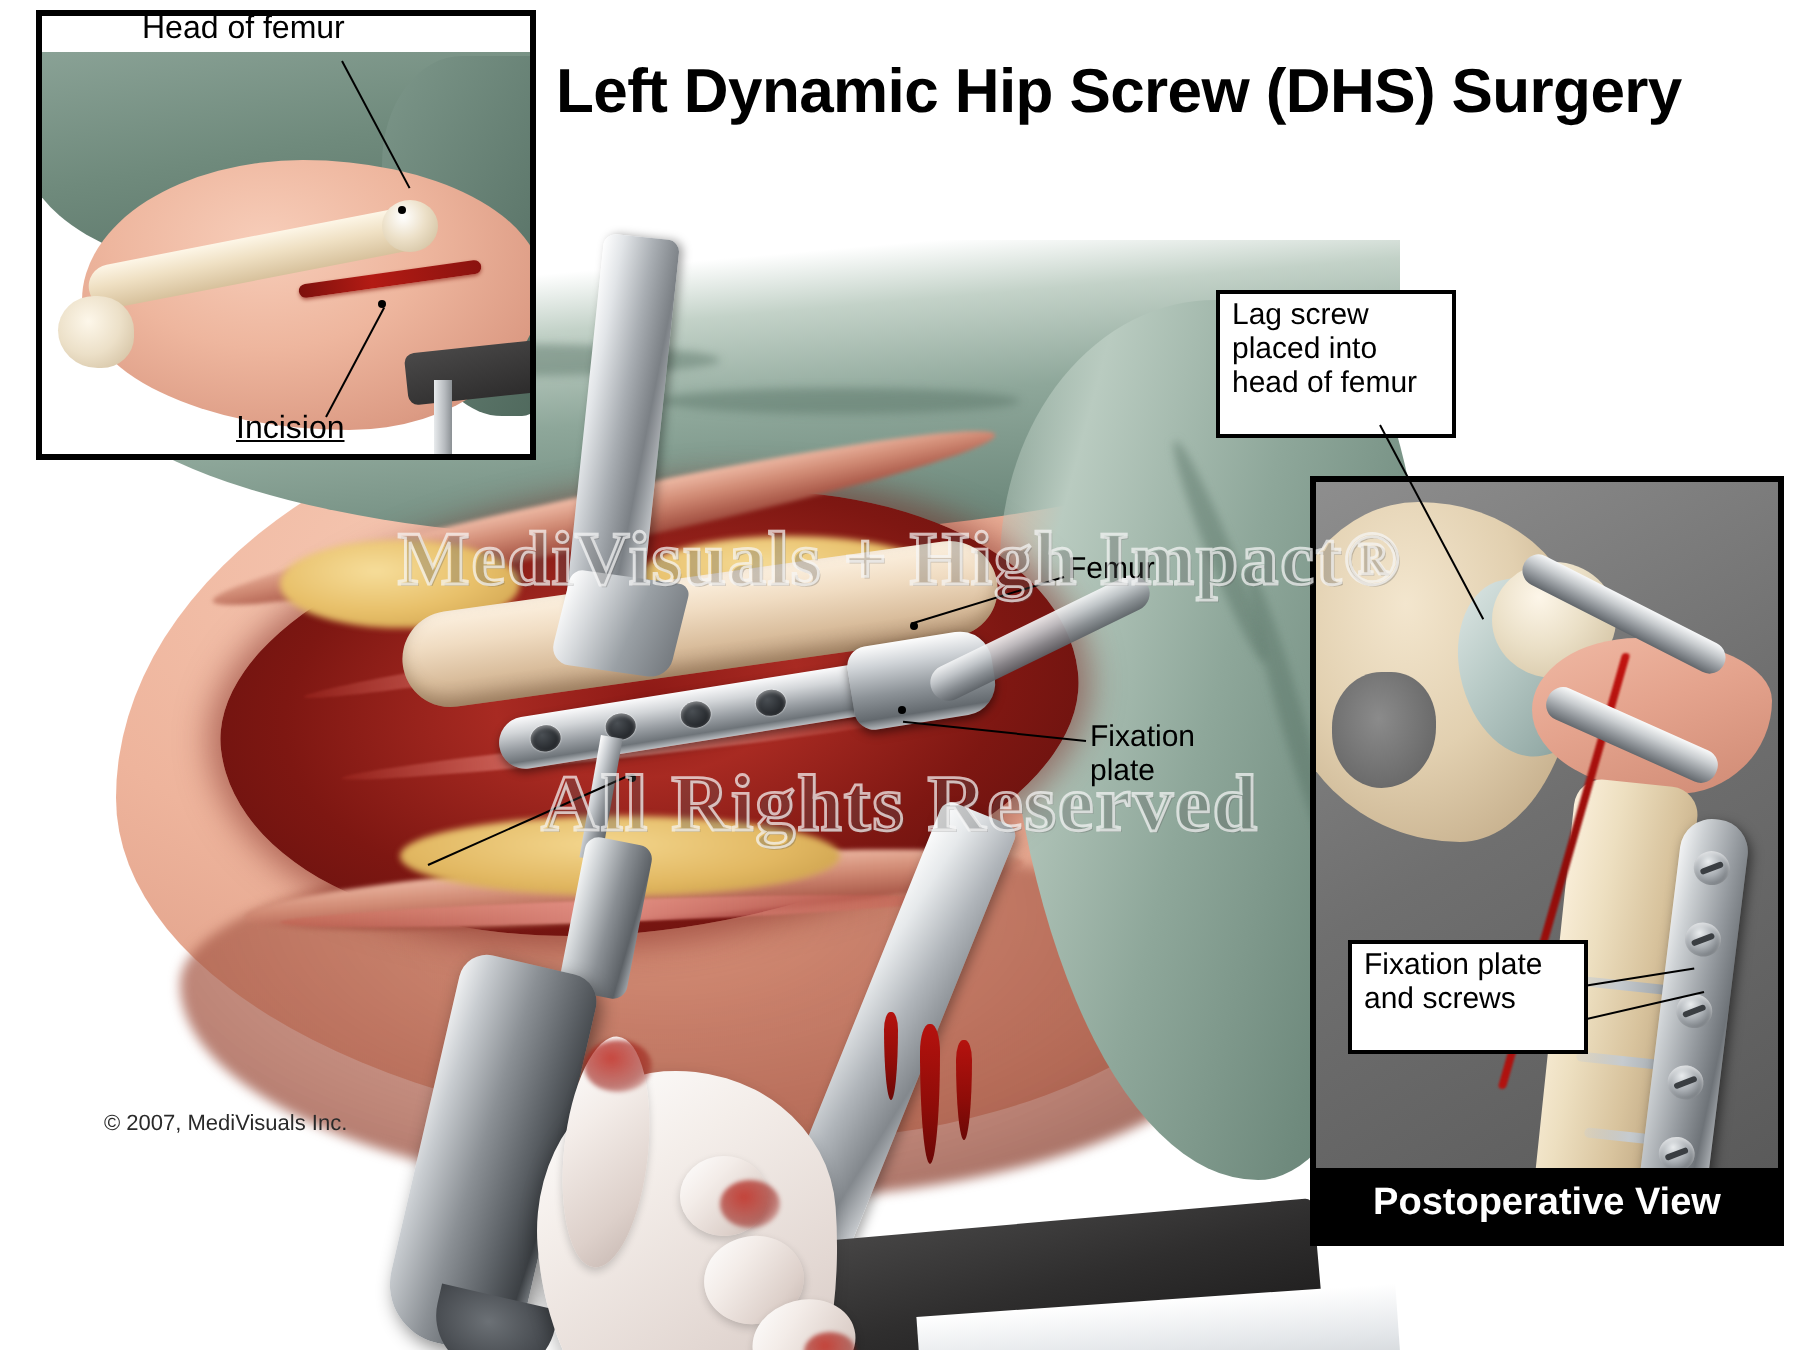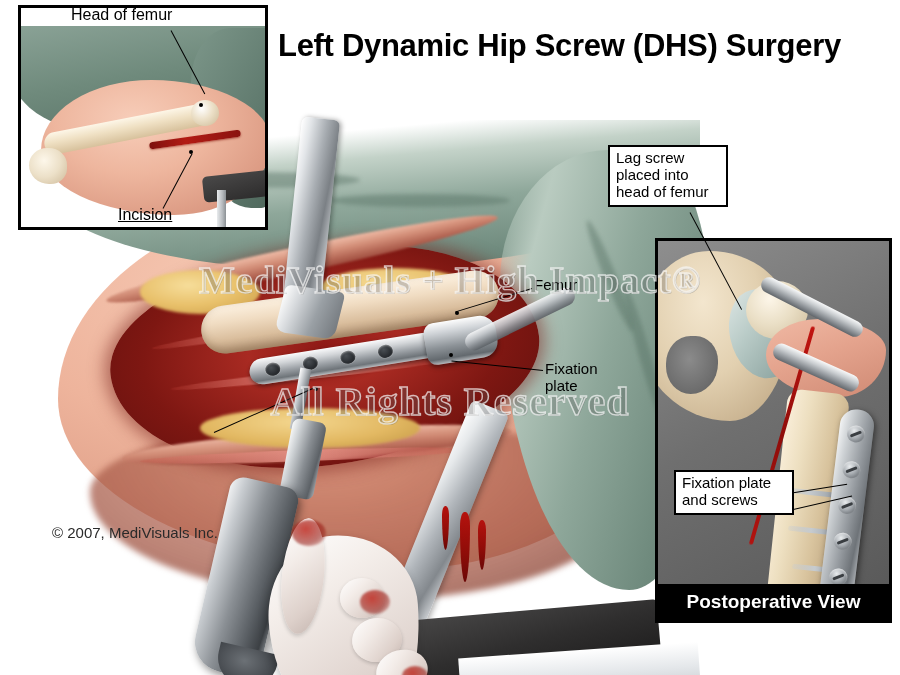--- a/index.html
+++ b/index.html
@@ -466,42 +466,42 @@
     position: absolute;
     font-size: 15px;
     color: #000000;
     line-height: 1.12;
     white-space: pre-line;
   }
   .label-box {
     position: absolute;
     background: #ffffff;
     border: 2px solid #000000;
-    padding: 3px 6px 4px 6px;
+    padding: 3px 6px 16px 6px;
     font-size: 15px;
     line-height: 1.13;
     color: #000000;
     white-space: pre-line;
   }
   .leader {
     position: absolute;
     background: #000000;
     transform-origin: 0 50%;
     height: 1px;
   }
   .leader-dot {
     position: absolute;
     width: 4px; height: 4px;
     background: #000;
     border-radius: 50%;
   }
   #copyright-notice {
     position: absolute;
-    left: 52px; top: 524px;
-    font-size: 15px;
+    left: 52px; top: 556px;
+    font-size: 11px;
     color: #2a2a2a;
   }
   
   #watermark {
     position: absolute;
     left: 0; top: 0;
     width: 900px; height: 675px;
     pointer-events: none;
     z-index: 40;
   }

